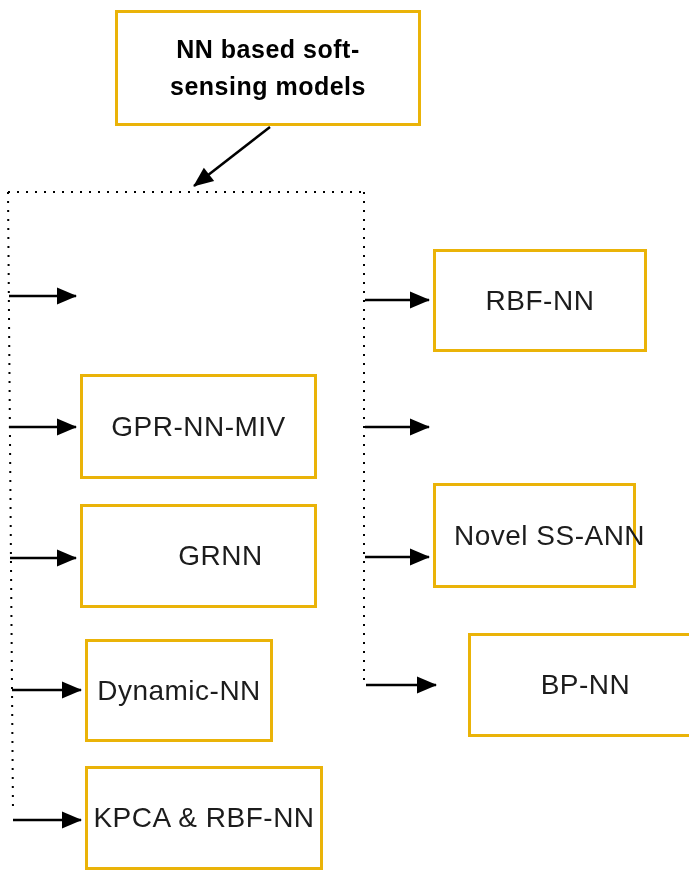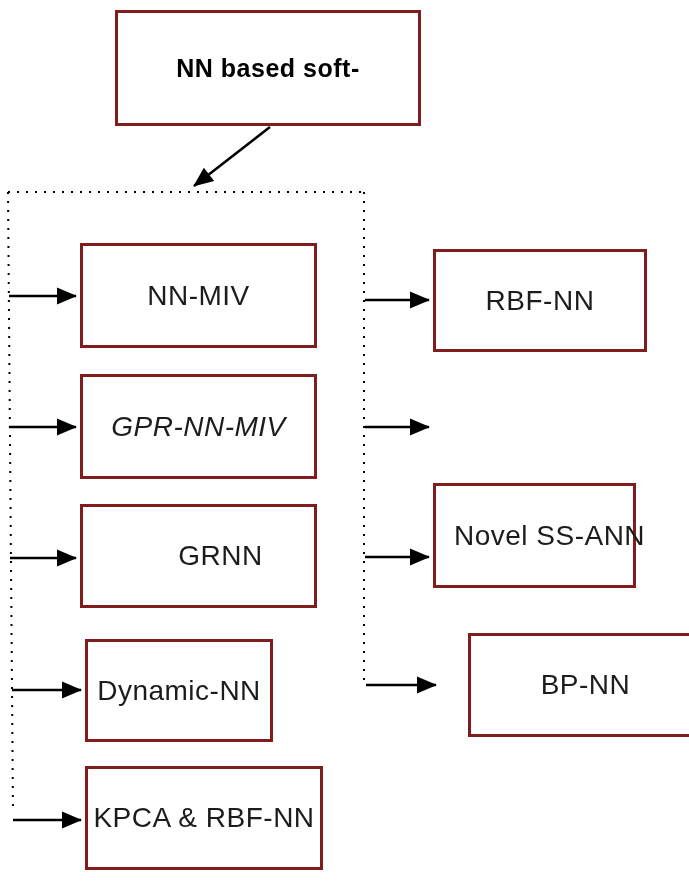--- a/index.html
+++ b/index.html
@@ -18,21 +18,21 @@
   .connectors {
     position: absolute;
     left: 0;
     top: 0;
     width: 689px;
     height: 882px;
   }
   .node {
     position: absolute;
     box-sizing: border-box;
-    border: 3px solid #7f1d1d;
+    border: 3px solid #eab308;
     background: #ffffff;
     display: flex;
     align-items: center;
     justify-content: center;
     text-align: center;
     color: #1c1c1c;
     font-size: 28px;
     letter-spacing: 0.5px;
     white-space: nowrap;
   }
@@ -71,26 +71,24 @@
     <line x1="13" y1="820" x2="81" y2="820" stroke="#000000" stroke-width="2.5" marker-end="url(#arrow)"></line>
 
     <line x1="365" y1="300" x2="429" y2="300" stroke="#000000" stroke-width="2.5" marker-end="url(#arrow)"></line>
     <line x1="365" y1="427" x2="429" y2="427" stroke="#000000" stroke-width="2.5" marker-end="url(#arrow)"></line>
     <line x1="365" y1="557" x2="429" y2="557" stroke="#000000" stroke-width="2.5" marker-end="url(#arrow)"></line>
     <line x1="366" y1="685" x2="436" y2="685" stroke="#000000" stroke-width="2.5" marker-end="url(#arrow)"></line>
   </svg>
 
   <div class="node root" style="left:115px; top:10px; width:306px; height:116px;">
     <div>NN based soft-</div>
+    <div>sensing models</div>
   </div>
 
-  <div class="node" style="left:80px; top:243px; width:237px; height:105px;">
-    <span>NN-MIV</span>
-  </div>
-  <div class="node" style="left:80px; top:374px; width:237px; height:105px;font-style:italic;">
+  <div class="node" style="left:80px; top:374px; width:237px; height:105px;">
     <span>GPR-NN-MIV</span>
   </div>
   <div class="node" style="left:80px; top:504px; width:237px; height:104px;padding-left:44px;">
     <span>GRNN</span>
   </div>
   <div class="node" style="left:85px; top:639px; width:188px; height:103px;">
     <span>Dynamic-NN</span>
   </div>
   <div class="node" style="left:85px; top:766px; width:238px; height:104px;">
     <span>KPCA &amp; RBF-NN</span>

